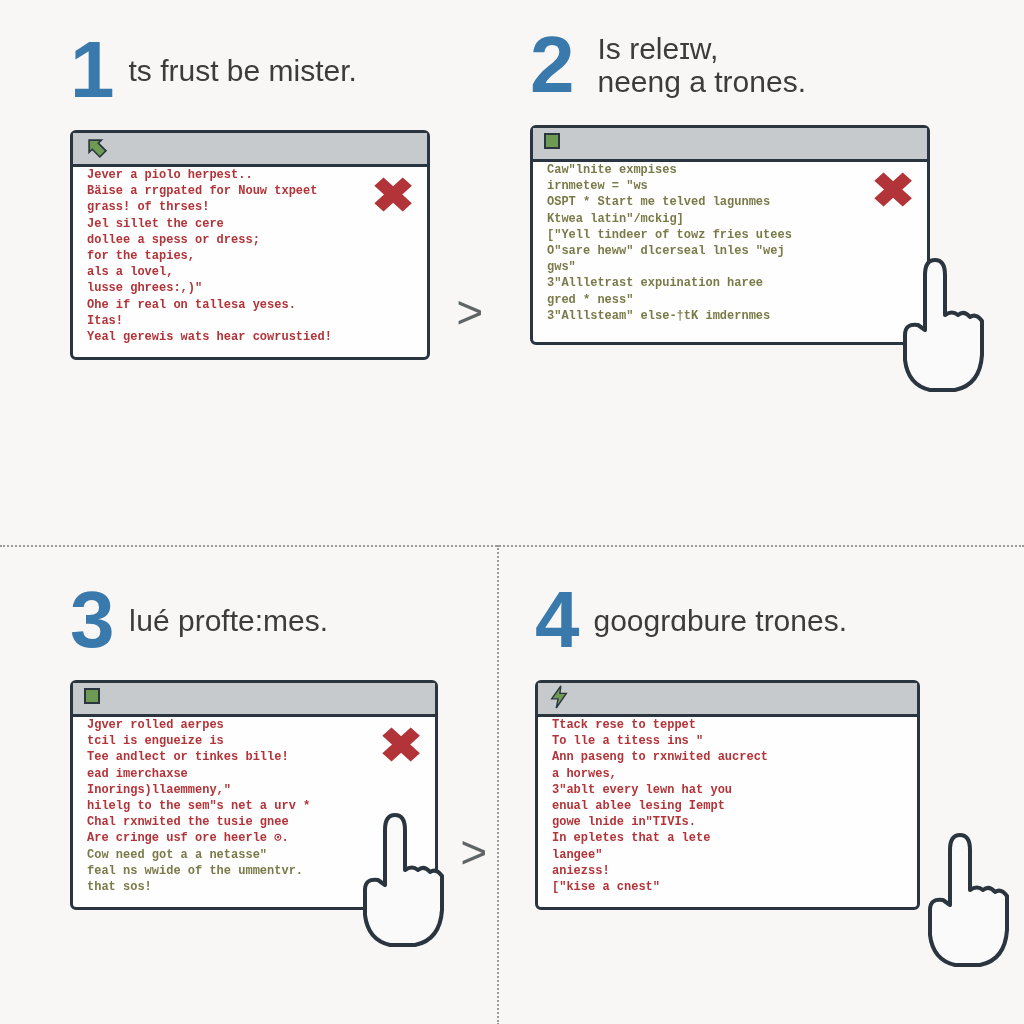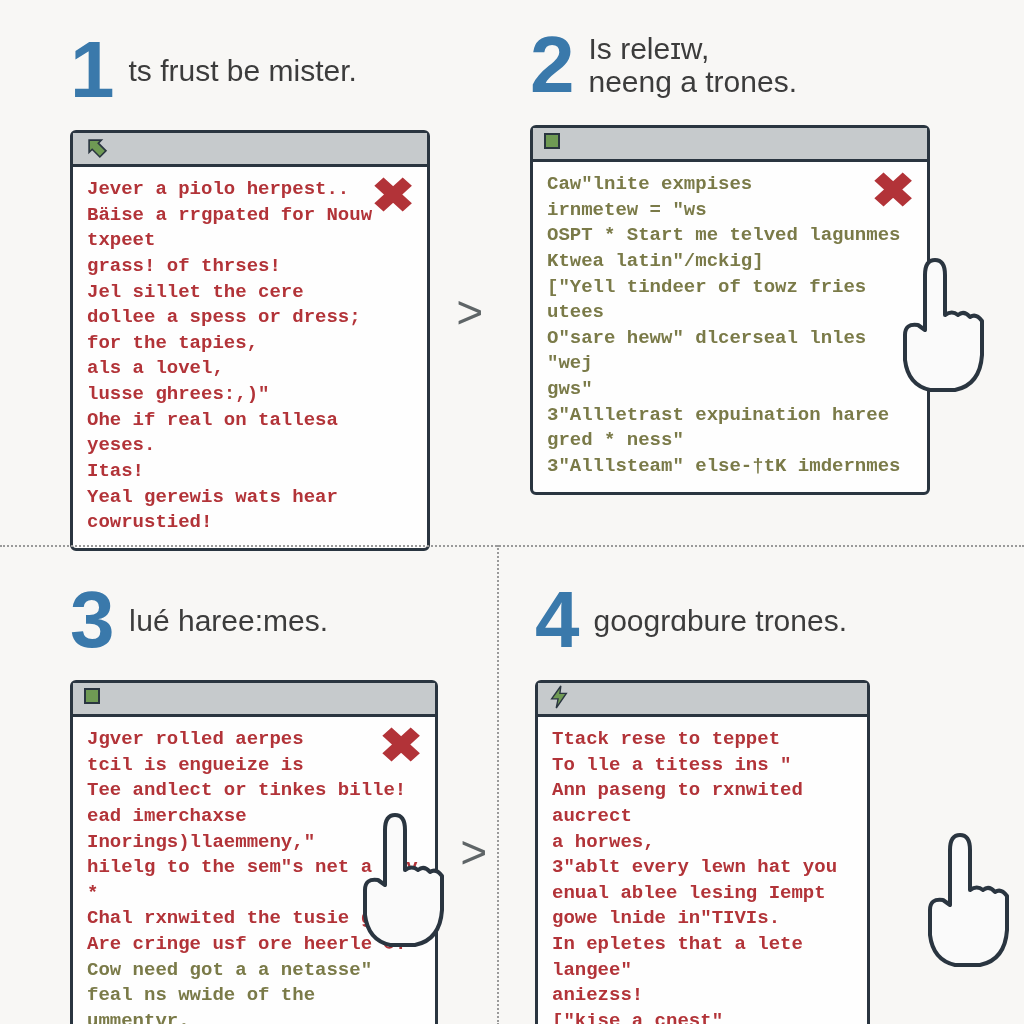--- a/index.html
+++ b/index.html
@@ -45,23 +45,23 @@
   }
   .panel-header {
     height: 34px;
     background: #c6cacc;
     border-bottom: 3px solid #2a3540;
     display: flex;
     align-items: center;
     padding-left: 10px;
   }
   .panel-body {
-    padding: 10px 14px 12px 14px;
+    padding: 0 14px 12px 14px;
     font-family: "Courier New", monospace;
-    font-size: 19px;
+    font-size: 12px;
     line-height: 1.35;
     font-weight: 600;
     white-space: pre-line;
     min-height: 180px;
   }
   .panel-body.red { color: #b23338; }
   .panel-body.olive { color: #7a7a48; }
   .panel-body .alt { color: #7a7a48; }
 
   .close-x {
@@ -129,21 +129,21 @@
 Itas!
 Yeal gerewis wats hear cowrustied!</div>
   </div>
 </div>
 
 <div class="arrow" style="left:456px; top:290px;">&gt;</div>
 
 <div class="step" style="left:530px; top:25px; width:420px;">
   <div class="header">
     <div class="number">2</div>
-    <div class="title" style="white-space:pre-line;">Is releɪw,
+    <div class="title" style="white-space:pre-line;margin-left:9px;">Is releɪw,
 neeng a trones.</div>
   </div>
   <div class="panel" style="width:400px;">
     <div class="panel-header">
       <span>
         <svg width="20" height="20">
             <rect x="2" y="2" width="14" height="14" fill="#6f9a54" stroke="#2a3540" stroke-width="2"></rect>
           </svg>
       </span>
     </div>
@@ -166,21 +166,21 @@
   </div>
 </div>
 
 <div class="hdiv" style="top:545px;"></div>
 
 <div class="vdiv" style="left:497px;"></div>
 
 <div class="step" style="left:70px; top:580px; width:400px;">
   <div class="header">
     <div class="number">3</div>
-    <div class="title">ǀué haree:mes.</div>
+    <div class="title">ǀué profte:mes.</div>
   </div>
   <div class="panel" style="width:368px;">
     <div class="panel-header">
       <span>
         <svg width="20" height="20">
             <rect x="2" y="2" width="14" height="14" fill="#6f9a54" stroke="#2a3540" stroke-width="2"></rect>
           </svg>
       </span>
     </div>
     <div class="close-x">✖</div>
@@ -203,21 +203,21 @@
   </div>
 </div>
 
 <div class="arrow" style="left:460px; top:830px;">&gt;</div>
 
 <div class="step" style="left:535px; top:580px; width:440px;">
   <div class="header">
     <div class="number">4</div>
     <div class="title">googrɑbure trones.</div>
   </div>
-  <div class="panel" style="width:335px;">
+  <div class="panel" style="width:385px;">
     <div class="panel-header">
       <span>
         <svg width="22" height="26" viewBox="0 0 24 28">
             <path d="M14 2 L4 16 L11 16 L9 26 L20 10 L13 10 Z" fill="#6f9a54" stroke="#2a3540" stroke-width="1.5"></path>
           </svg>
       </span>
     </div>
     <div class="panel-body red">Ttack rese to teppet
 To lle a titess ins "
 Ann paseng to rxnwited aucrect

